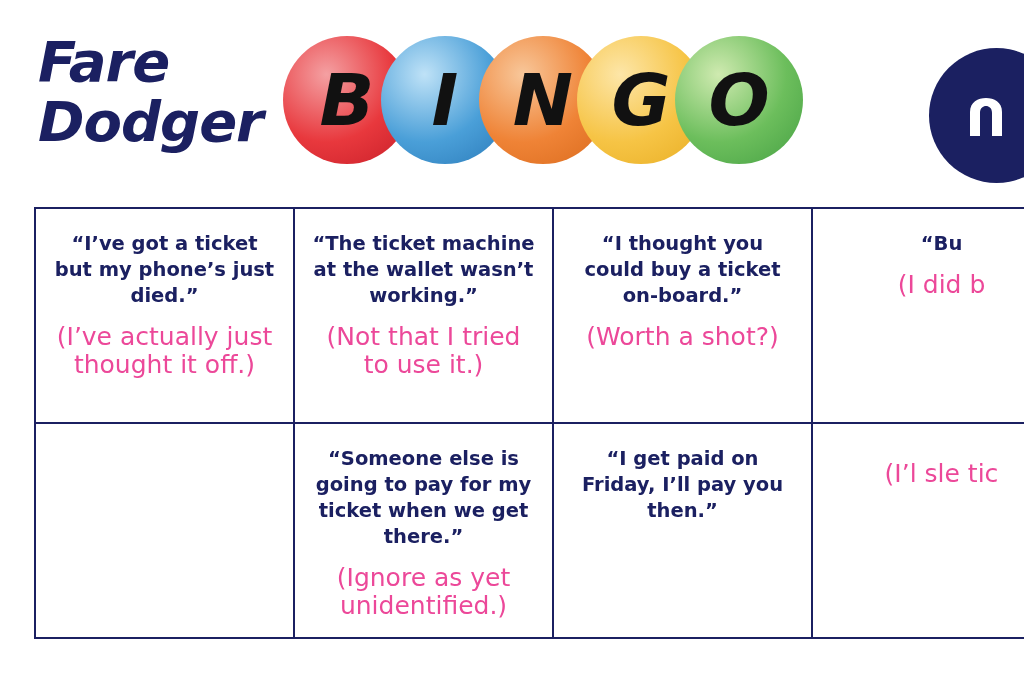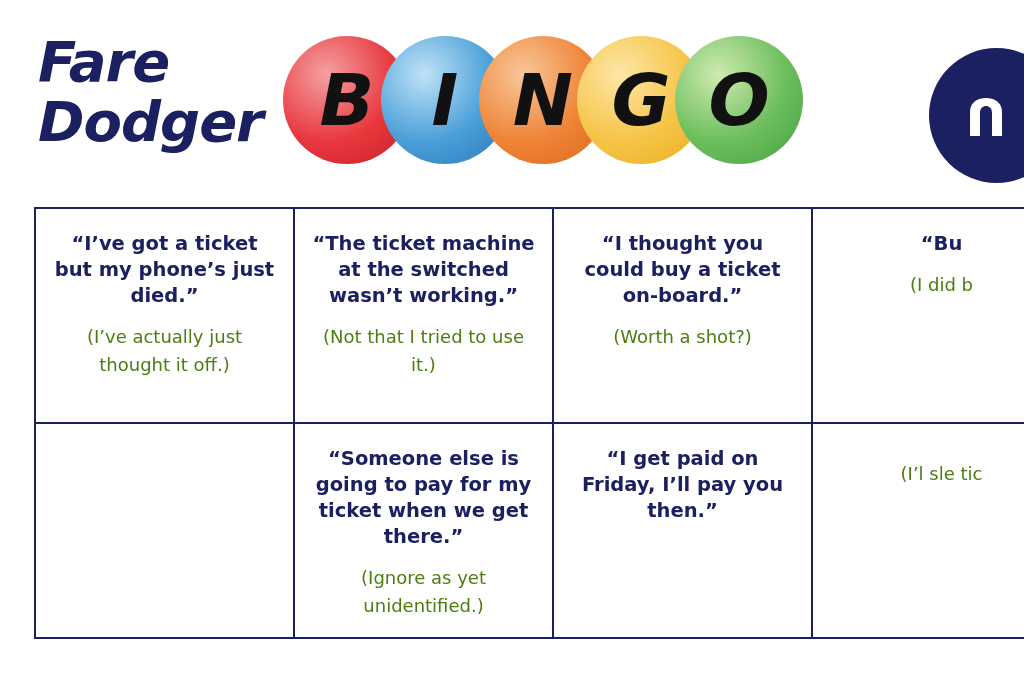--- a/index.html
+++ b/index.html
@@ -111,23 +111,23 @@
     font-family: "DejaVu Sans", sans-serif;
     font-weight: bold;
     font-size: 19.5px;
     line-height: 26px;
     color: #1b2061;
     margin: 0 0 14px 0;
   }
   .cell .aside {
     font-family: "DejaVu Sans", sans-serif;
     font-weight: normal;
-    font-size: 18px;
+    font-size: 25px;
     line-height: 28px;
-    color: #4d7c0f;
+    color: #ec4899;
     margin: 0;
   }
 </style>
 </head>
 <body>
 
 <div class="header">
   <div class="title">Fare
 Dodger</div>
 
@@ -155,21 +155,21 @@
     </svg>
   </div>
 </div>
 
 <div class="grid">
   <div class="cell">
     <p class="quote">“I’ve got a ticket but my phone’s just died.”</p>
     <p class="aside">(I’ve actually just thought it off.)</p>
   </div>
   <div class="cell">
-    <p class="quote">“The ticket machine at the switched wasn’t working.”</p>
+    <p class="quote">“The ticket machine at the wallet wasn’t working.”</p>
     <p class="aside">(Not that I tried to use it.)</p>
   </div>
   <div class="cell">
     <p class="quote">“I thought you could buy a ticket on-board.”</p>
     <p class="aside">(Worth a shot?)</p>
   </div>
   <div class="cell">
     <p class="quote">“Bu</p>
     <p class="aside">(I did
 b</p>

